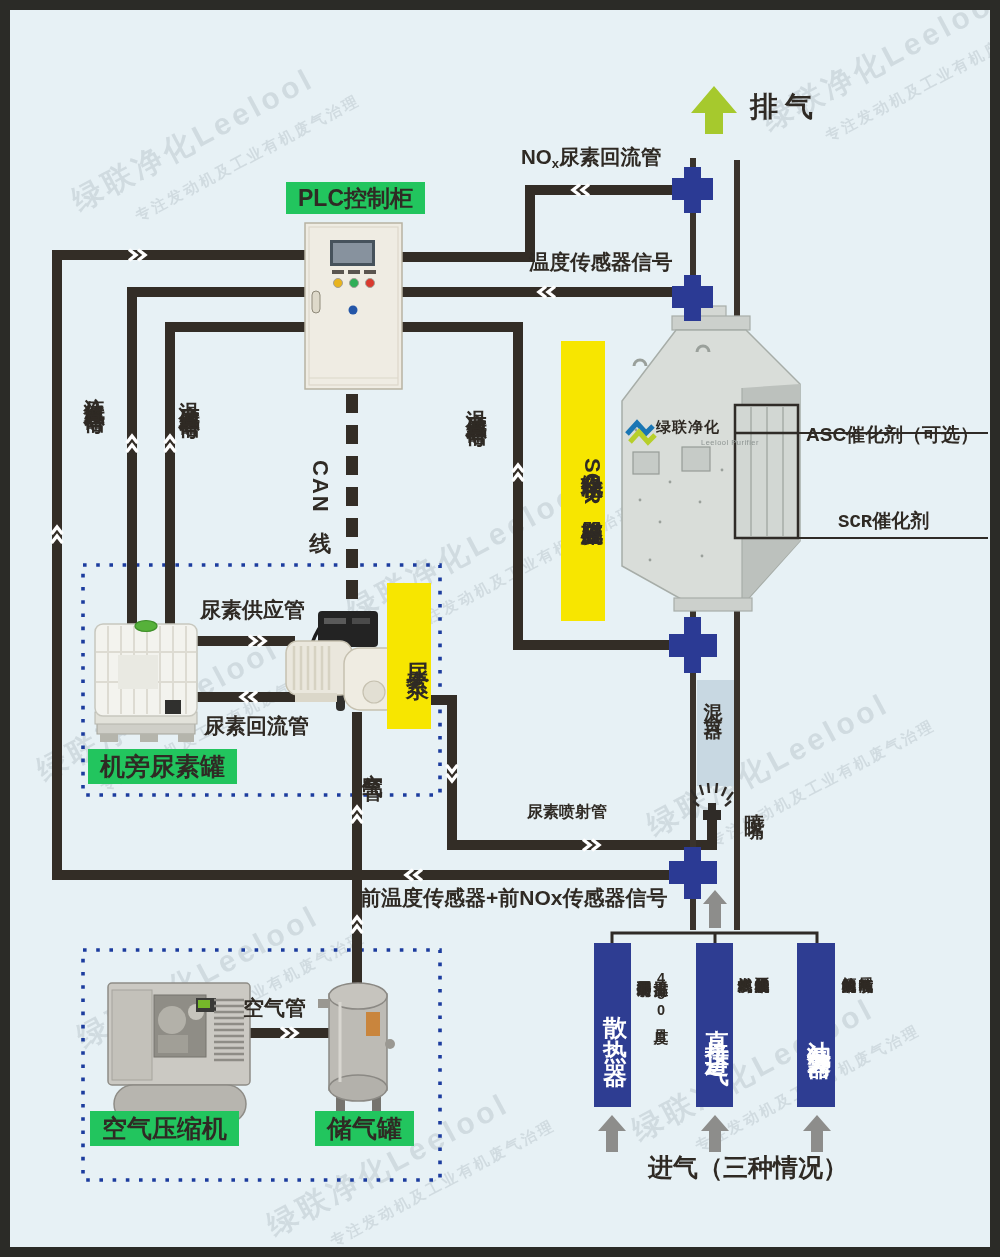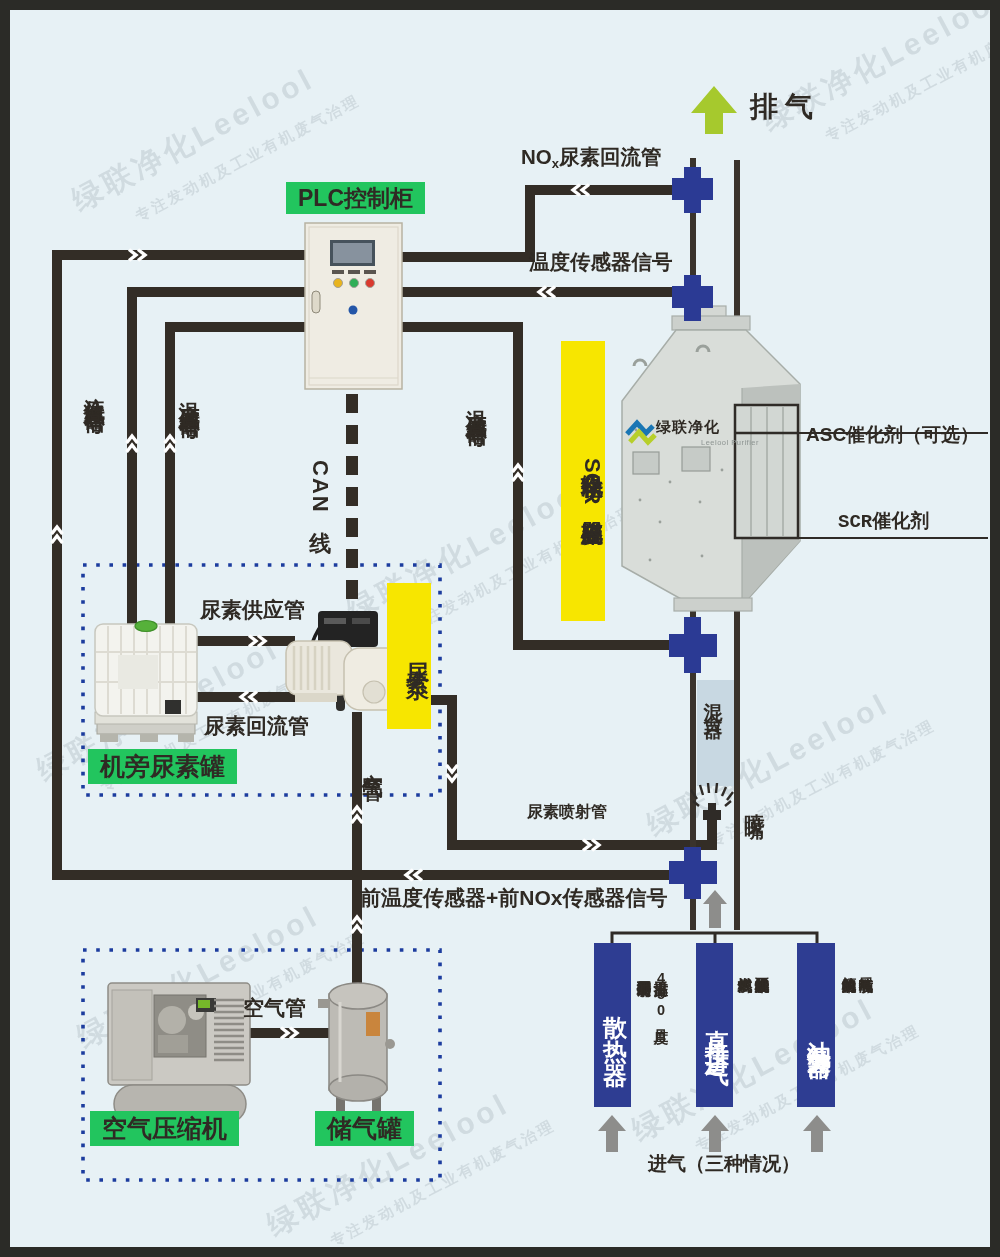--- a/index.html
+++ b/index.html
@@ -369,15 +369,15 @@
     <span>燃烧正常的柴油机</span>
     <span>或燃气内燃机</span>
   </div>
 
   <div class="bluebox" style="left:787px;top:933px;width:38px;height:164px;padding-top:12px;letter-spacing:4px;">油气分离器</div>
   <div class="note" style="left:830px;top:956px;height:105px;">
     <span>尾气有喷油</span>
     <span>倾向的柴油机</span>
   </div>
 
-  <div class="lbl" style="left:638px;top:1143px;font-size:19px;">进气（三种情况）</div>
+  <div class="lbl" style="left:638px;top:1143px;font-size:25px;">进气（三种情况）</div>
 
 </div>
 
 </body></html>

